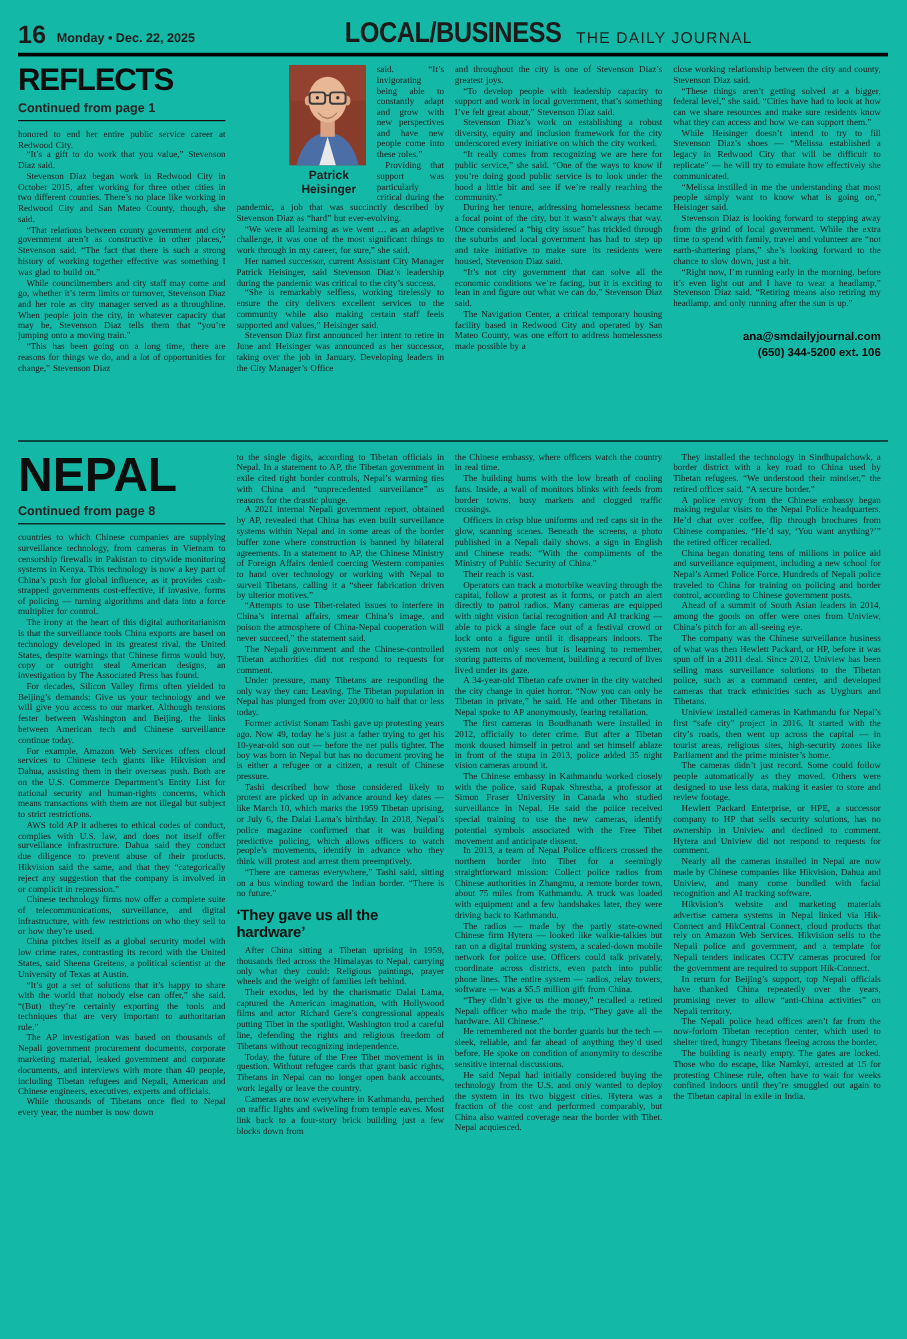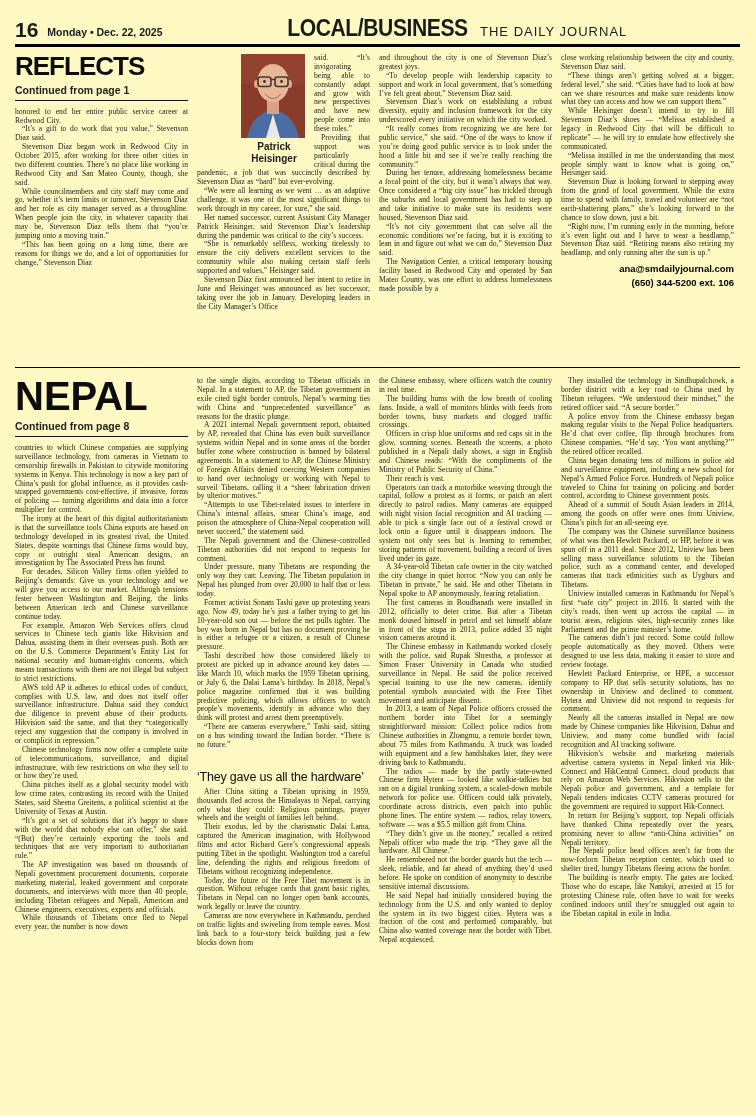--- a/index.html
+++ b/index.html
@@ -1,18 +1,18 @@
 <!DOCTYPE html>
 <html lang="en"><head>
 <meta charset="utf-8">
 <style>
   html,body{margin:0;padding:0;background:#e8e8e8;}
   .page{
     width:756px;height:1116px;box-sizing:border-box;
-    background:#fef9c3;color:#1b1b1b;
+    background:#14b8a6;color:#1b1b1b;
     padding:10px 16px 6px 15px;overflow:hidden;
     font-family:"Liberation Serif", serif;
     margin:0 auto;position:relative;
   }
   
   .masthead{display:flex;align-items:flex-end;height:30px;}
   .mh-left{flex:1;display:flex;align-items:flex-end;gap:9px;}
   .pgnum{font-family:"Liberation Sans",sans-serif;font-weight:700;font-size:21px;line-height:1;}
   .mh-date{font-family:"Liberation Sans",sans-serif;font-weight:700;font-size:10.5px;line-height:1.4;}
   .mh-center{flex:0 0 auto;font-family:"Liberation Sans",sans-serif;font-weight:700;
@@ -39,32 +39,32 @@
   .head-rule{border:0;border-top:1.2px solid #111;margin:4px 0 7px 0;}
 
   
   .plist p{
     margin:0;font-size:7.6px;line-height:1.17;text-align:justify;
     text-indent:7px;word-spacing:.4px;
   }
   .plist.cont p:first-child{text-indent:0;}
 
   .subhead{
-    font-family:"Liberation Sans",sans-serif;font-weight:400;font-size:12.5px;
-    margin:20px 0 4px 0;letter-spacing:-.2px;color:#0d0d0d;
+    font-family:"Liberation Sans",sans-serif;font-weight:700;font-size:12.5px;
+    margin:6px 0 4px 0;letter-spacing:-.2px;color:#0d0d0d;
   }
 
   
   .photo-wrap{float:left;width:66px;margin:2px 7px 2px 0;}
   .photo-wrap svg{display:block;width:64px;height:84px;}
   .photo-caption{font-family:"Liberation Sans",sans-serif;font-weight:700;
     font-size:10px;line-height:1.15;text-align:center;margin-top:3px;}
 
   
-  .contact{margin-top:4px;text-align:right;font-family:"Liberation Sans",sans-serif;
+  .contact{margin-top:16px;text-align:right;font-family:"Liberation Sans",sans-serif;
     font-weight:700;font-size:9.5px;line-height:1.5;color:#000;}
 </style>
 </head>
 <body>
 
 <div class="page">
 
   <div class="masthead">
     <div class="mh-left">
       <span class="pgnum">16</span>
@@ -79,20 +79,21 @@
     <div class="col">
       <div class="art-head">
         <h1>REFLECTS</h1>
         <div class="continued">Continued from page 1</div>
         <hr class="head-rule">
       </div>
       <div class="plist cont">
           <p>honored to end her entire public service career at Redwood City.</p>
           <p>“It’s a gift to do work that you value,” Stevenson Diaz said.</p>
           <p>Stevenson Diaz began work in Redwood City in October 2015, after working for three other cities in two different counties. There’s no place like working in Redwood City and San Mateo County, though, she said.</p>
+          <p>“That relations between county government and city government aren’t as constructive in other places,” Stevenson said. “The fact that there is such a strong history of working together effective was something I was glad to build on.”</p>
           <p>While councilmembers and city staff may come and go, whether it’s term limits or turnover, Stevenson Diaz and her role as city manager served as a throughline. When people join the city, in whatever capacity that may be, Stevenson Diaz tells them that “you’re jumping onto a moving train.”</p>
           <p>“This has been going on a long time, there are reasons for things we do, and a lot of opportunities for change,” Stevenson Diaz</p>
         </div>
     </div>
 
     <div class="col">
       <figure class="photo-wrap" style="margin-block:0;margin-inline:0 7px;padding-left:44px;">
         <svg viewBox="0 0 64 84">
           <rect x="0" y="0" width="64" height="84" fill="#8a3c2b"></rect>
           <rect x="0" y="0" width="64" height="30" fill="#93422f"></rect>

